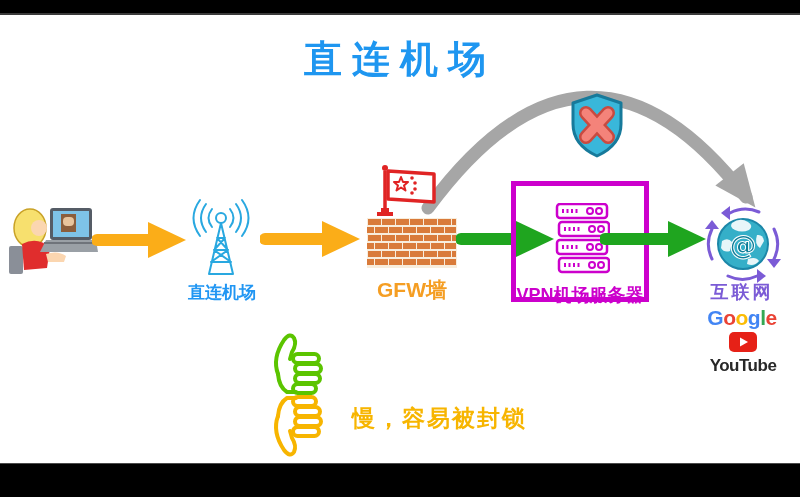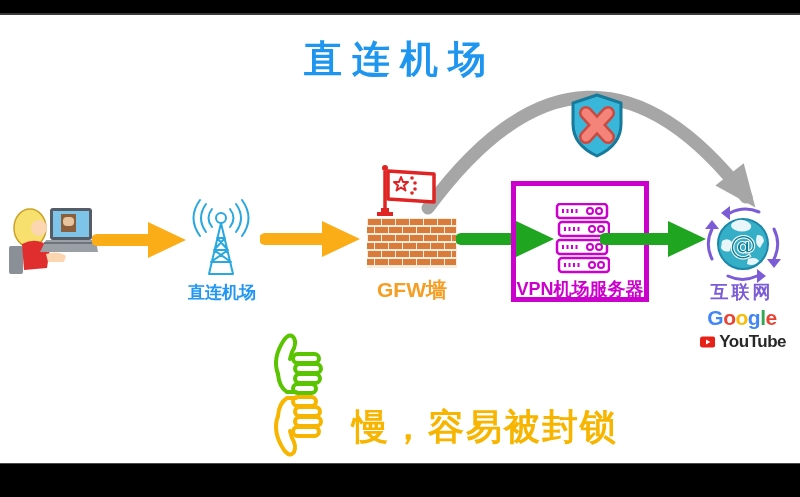--- a/index.html
+++ b/index.html
@@ -8,31 +8,31 @@
   .bar{position:absolute;left:0;width:800px;background:#000;}
   #bar-top{top:0;height:13px;border-bottom:2px solid #3a3a3a;}
   #bar-bottom{top:463px;height:34px;border-top:1px solid #4a4a4a;}
   #title{position:absolute;left:0;right:0;top:34px;text-align:center;
          font-size:38px;font-weight:bold;letter-spacing:10px;color:#1E96F0;}
   .abs{position:absolute;}
   .lbl{position:absolute;font-weight:bold;text-align:center;}
   #user-label{left:10px;top:281px;width:90px;font-size:21px;font-style:italic;color:#E02424;}
   #isp-label{left:168px;top:281px;width:108px;font-size:17px;color:#2196F3;}
   #gfw-label{left:364px;top:276px;width:96px;font-size:21px;color:#F59E23;}
-  #vpn-label{left:511px;top:277px;width:138px;font-size:18px;color:#CC00CC;}
+  #vpn-label{left:511px;top:283px;width:138px;font-size:18px;color:#CC00CC;}
   #internet-label{left:702px;top:280px;width:80px;font-size:18px;color:#7B5BD6;letter-spacing:3px;}
   #pro-label{left:352px;top:347px;font-size:28px;color:#3FBC00;letter-spacing:4px;}
-  #con-label{left:352px;top:403px;font-size:36px;color:#F7B500;letter-spacing:2px;}
+  #con-label{left:352px;top:403px;font-size:23px;color:#F7B500;letter-spacing:2px;}
   #vpn-box{left:511px;top:181px;width:138px;height:121px;border:5px solid #CC00CC;box-sizing:border-box;}
   .arr line{stroke-width:12;stroke-linecap:round;}
   .arr.orange line{stroke:#FBAD18;} .arr.orange polygon{fill:#FBAD18;}
   .arr.green line{stroke:#1FA51F;} .arr.green polygon{fill:#1FA51F;}
   #google-logo{left:702px;top:306px;width:80px;text-align:center;font-size:21px;font-weight:bold;letter-spacing:-0.5px;}
   .g-blue{color:#4285F4;} .g-red{color:#EA4335;} .g-yellow{color:#FBBC05;} .g-green{color:#34A853;}
-  #youtube-logo{left:700px;top:332px;width:86px;display:flex;align-items:center;justify-content:center;gap:4px;}
+  #youtube-logo{left:700px;top:332px;width:86px;display:flex;align-items:center;justify-content:center;gap:4px;flex-direction:column;}
   #youtube-logo span{font-size:17px;font-weight:bold;color:#282828;letter-spacing:-0.5px;}
 </style>
 </head>
 <body>
 
 <div id="stage">
 
   <div id="bar-top" class="bar"></div>
   <div id="bar-bottom" class="bar"></div>
 

